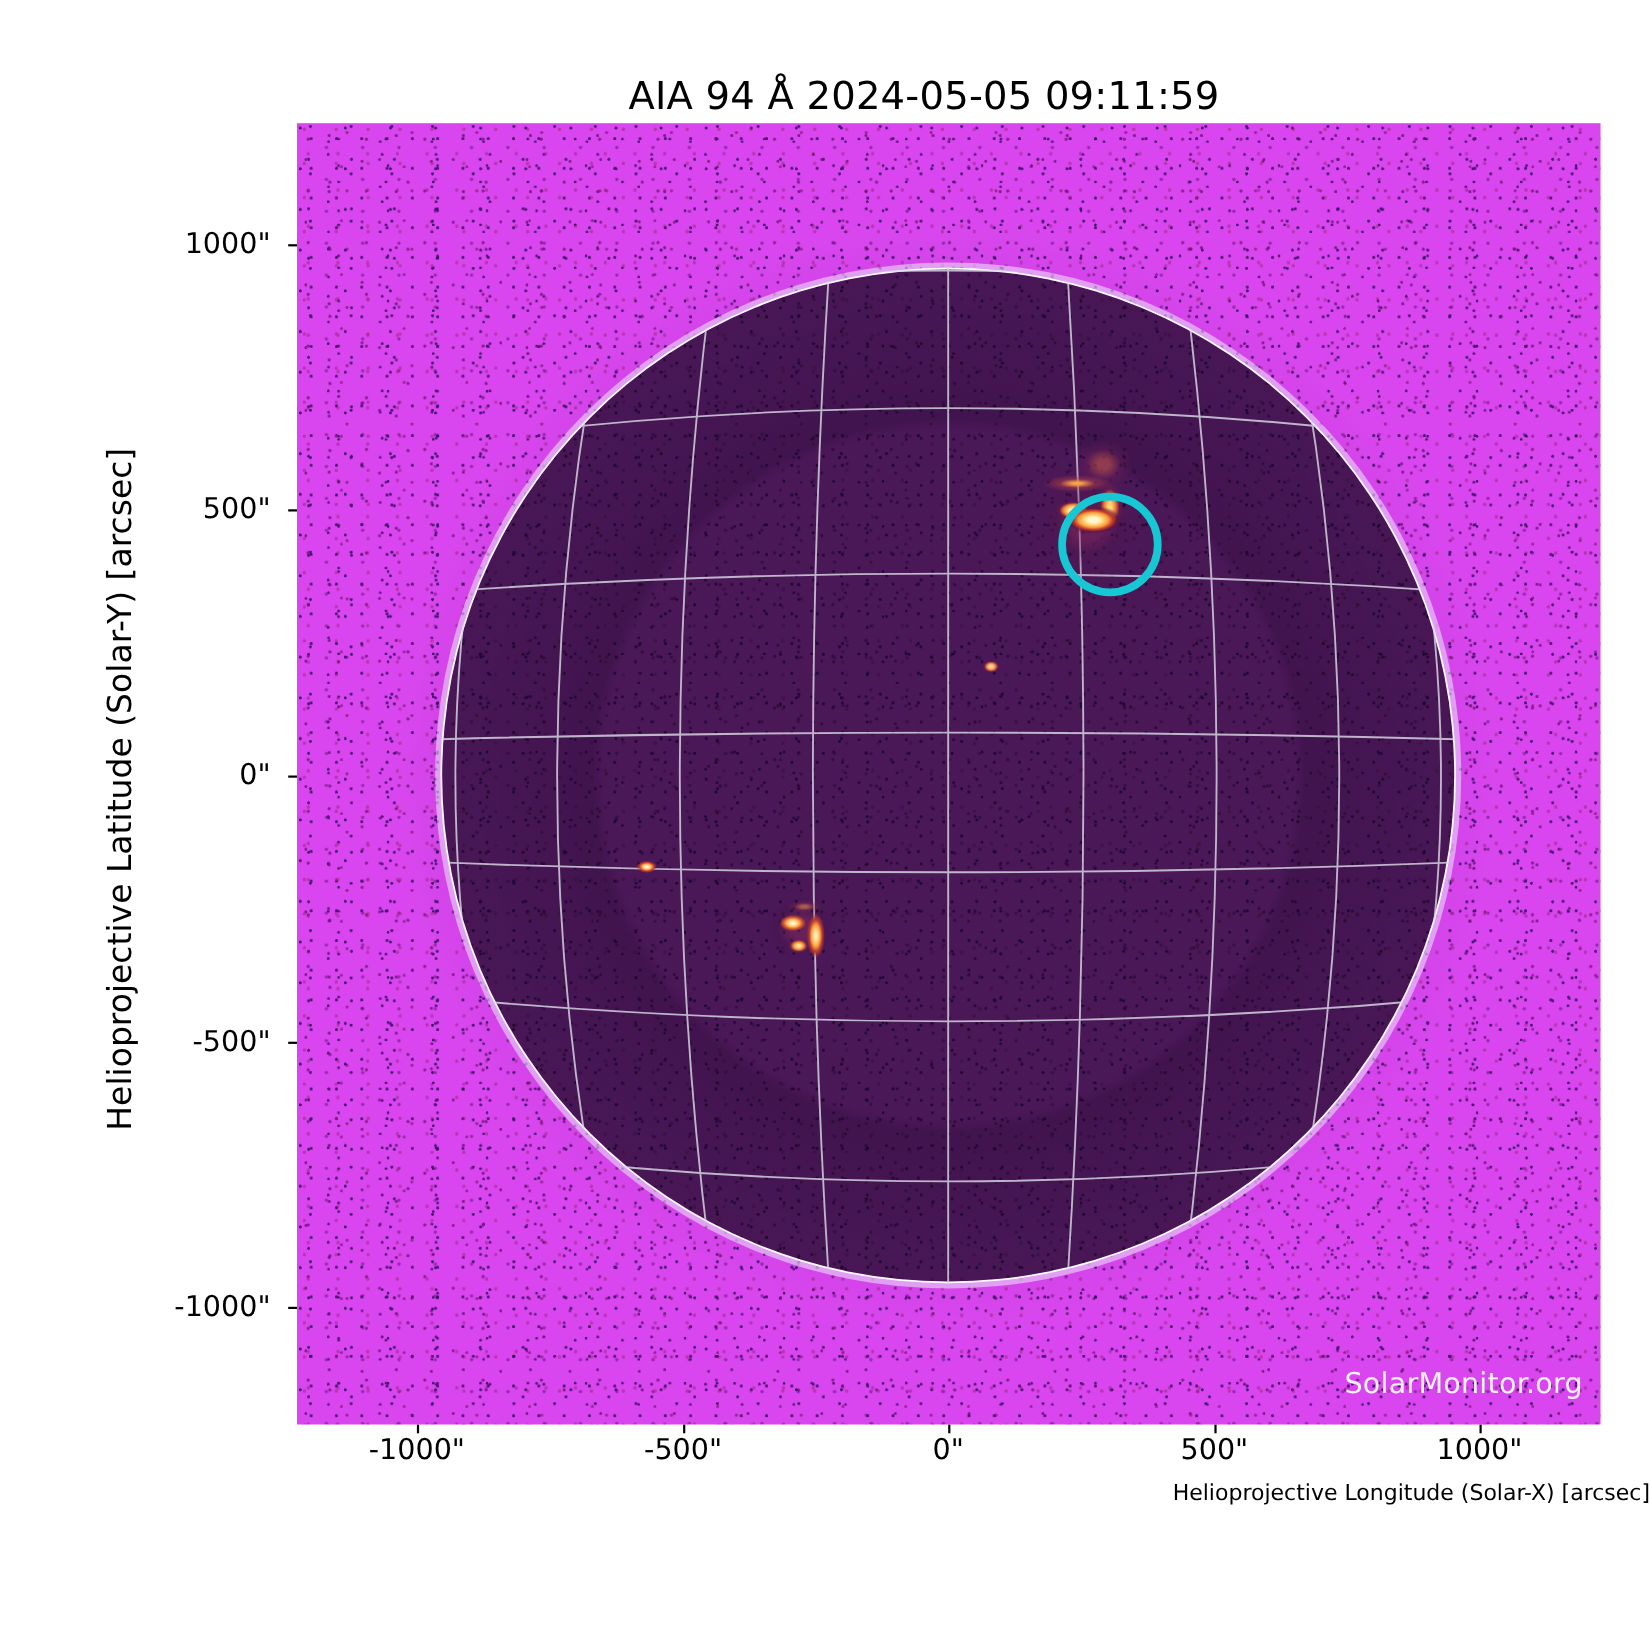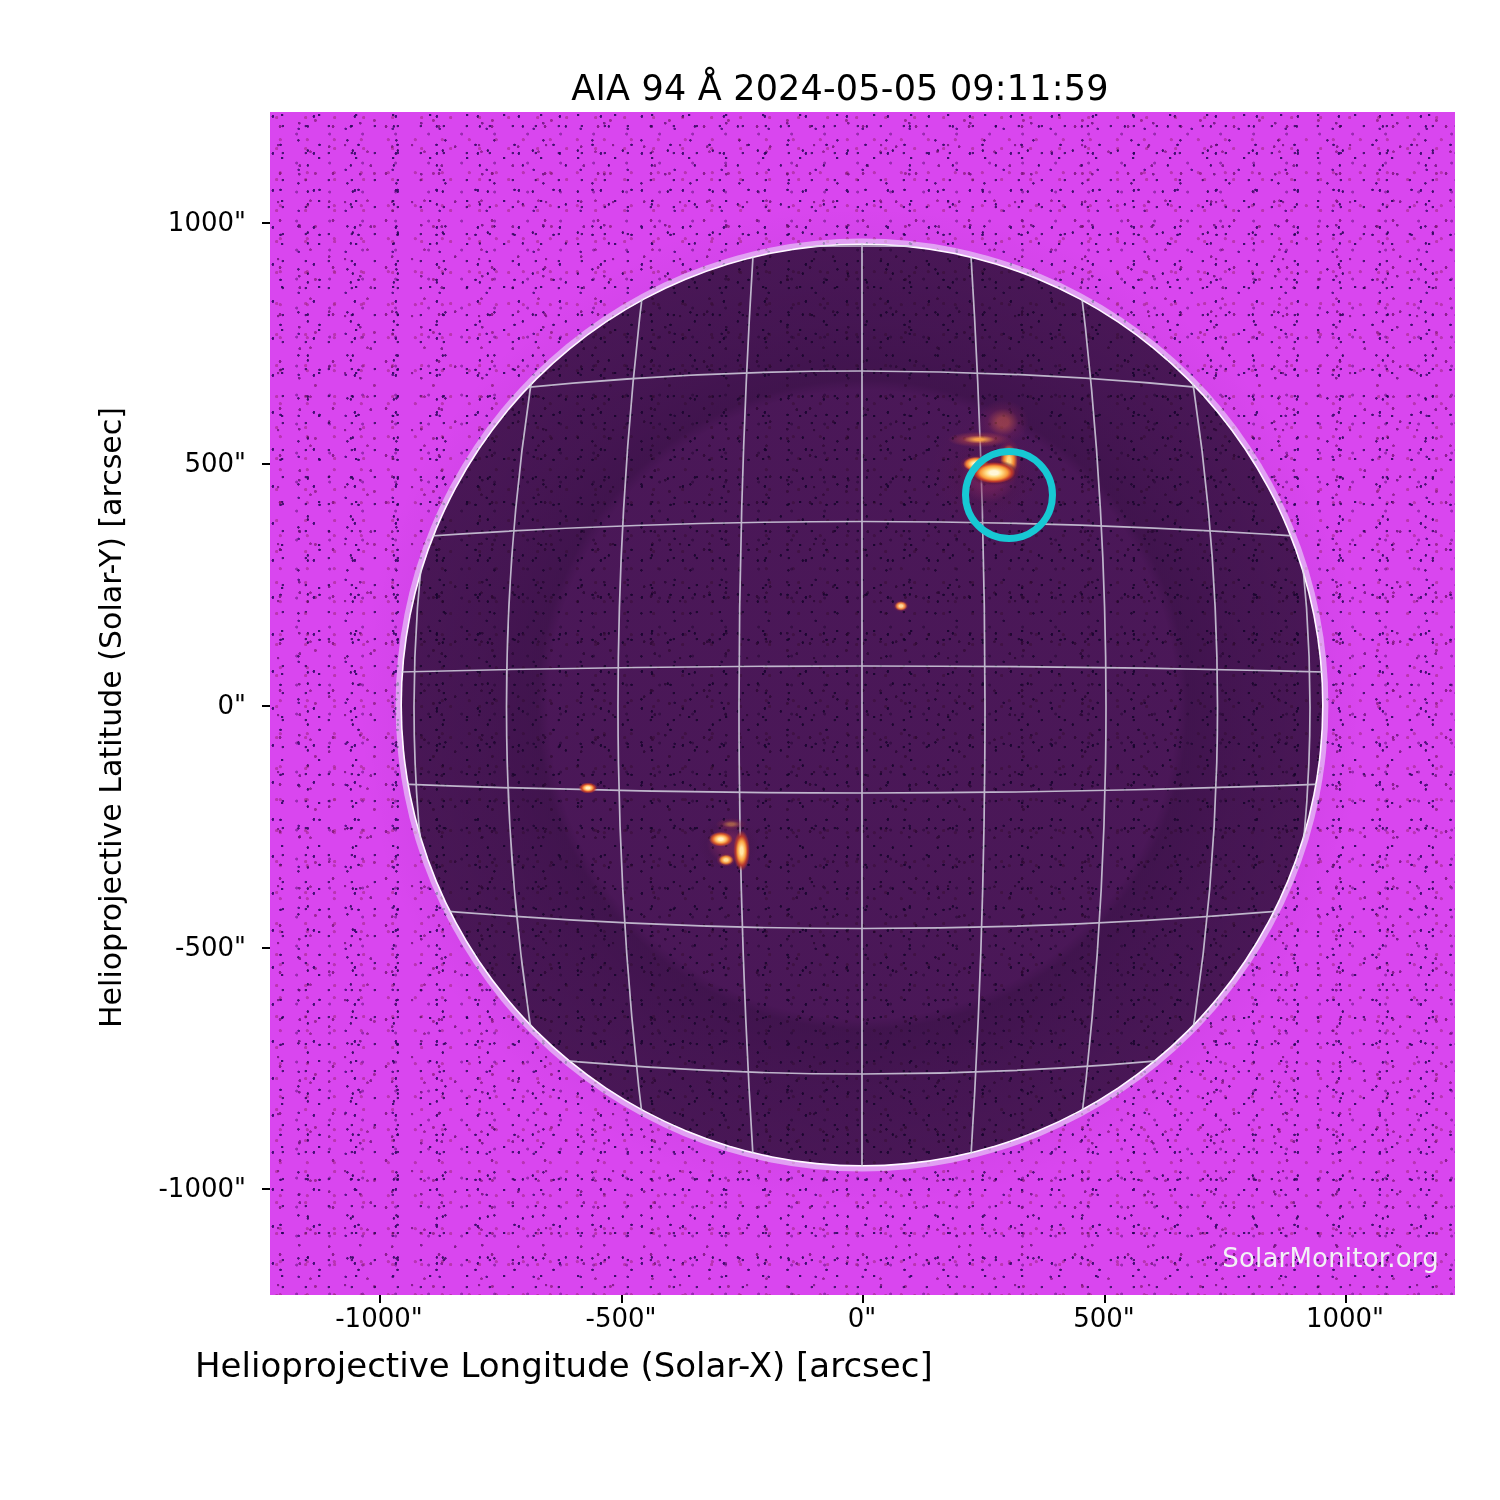--- a/index.html
+++ b/index.html
@@ -106,22 +106,22 @@
   #watermark{position:absolute;right:16px;bottom:22px;color:#f2f2f5;
              font-size:26px;letter-spacing:.2px;}
 
   
   .ytick{position:absolute;right:1254px;text-align:right;width:260px;
          font-size:26px;line-height:26px;transform:translateY(-13px);}
   .ytickmark{position:absolute;left:262px;width:8px;height:2px;background:#000;}
   .xtick{position:absolute;top:1305px;text-align:center;width:200px;
          font-size:26px;line-height:26px;transform:translateX(-100px);}
   .xtickmark{position:absolute;top:1295px;width:2px;height:8px;background:#000;}
-  #xlabel{position:absolute;left:0;top:1345px;width:1500px;text-align:left;
-          font-size:34px;}
+  #xlabel{position:absolute;left:0;top:1345px;width:1500px;text-align:right;
+          font-size:20px;}
   #xlabel .inner{display:inline-block;padding-left:195px;}
   #ylabel{position:absolute;left:-390px;top:700px;width:1000px;text-align:center;
           font-size:30px;transform:rotate(-90deg);transform-origin:50% 50%;}
 </style>
 </head>
 <body>
 
 <div id="root">
 
   <div id="title">

